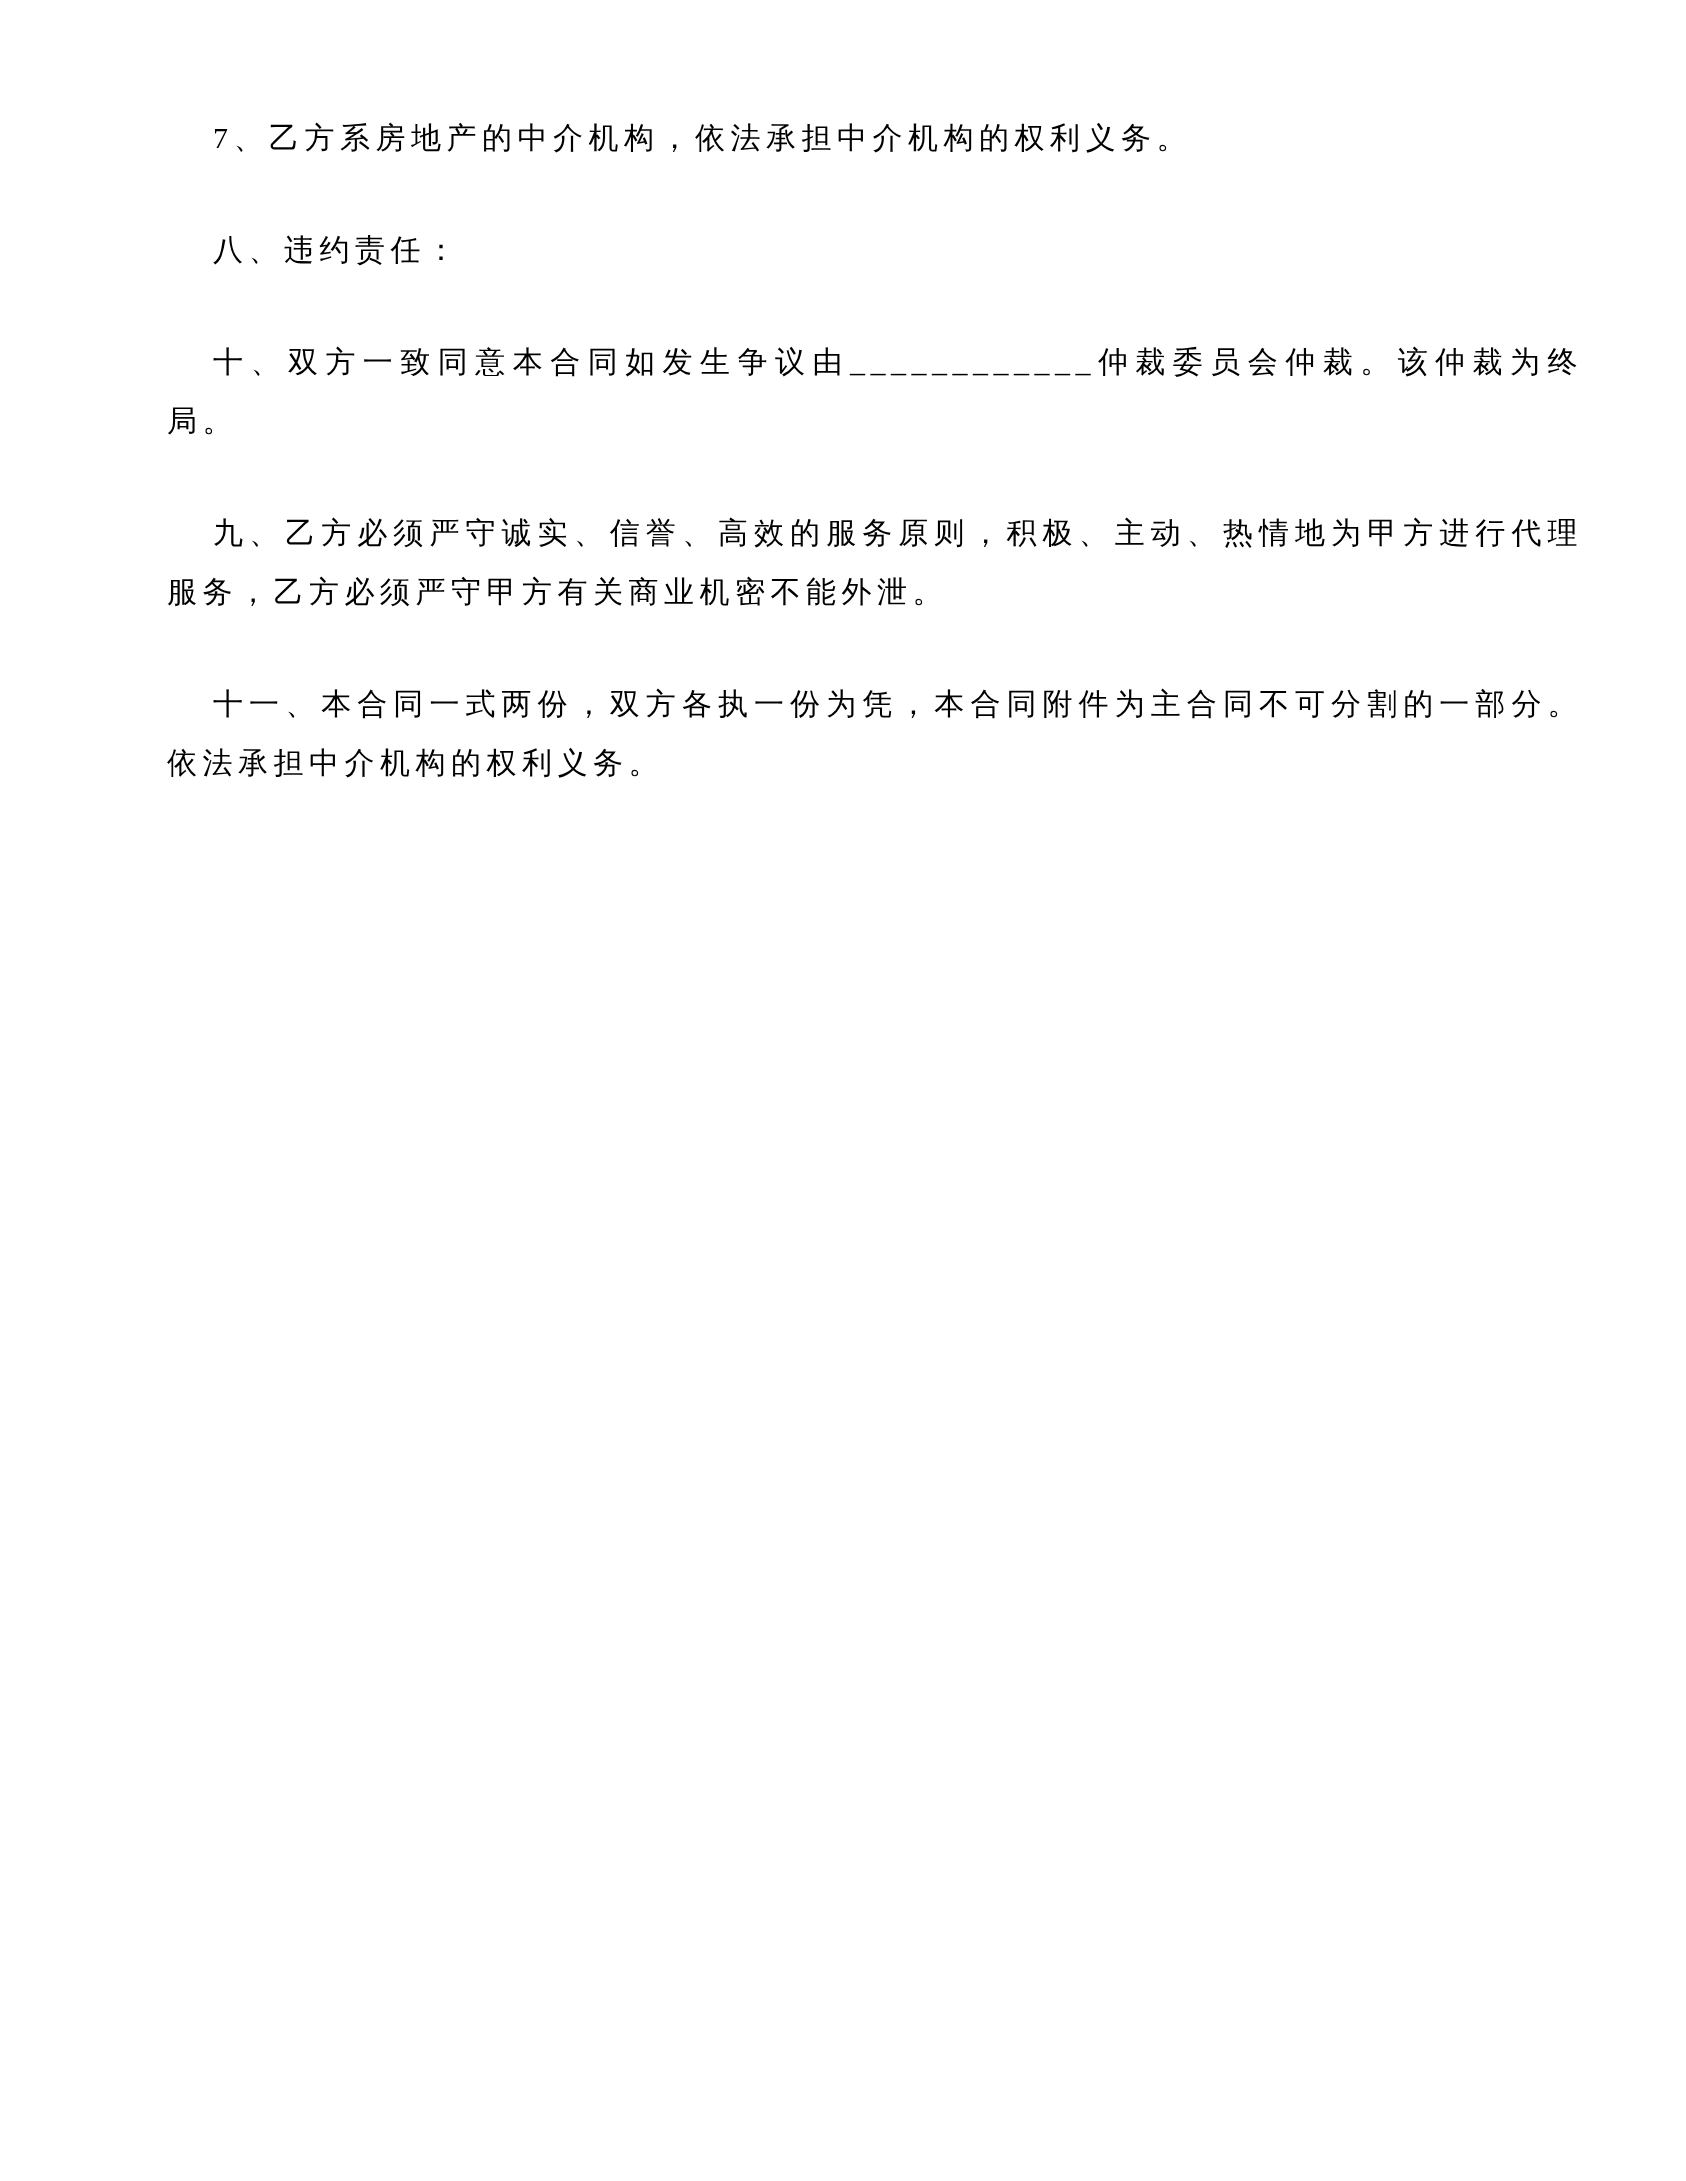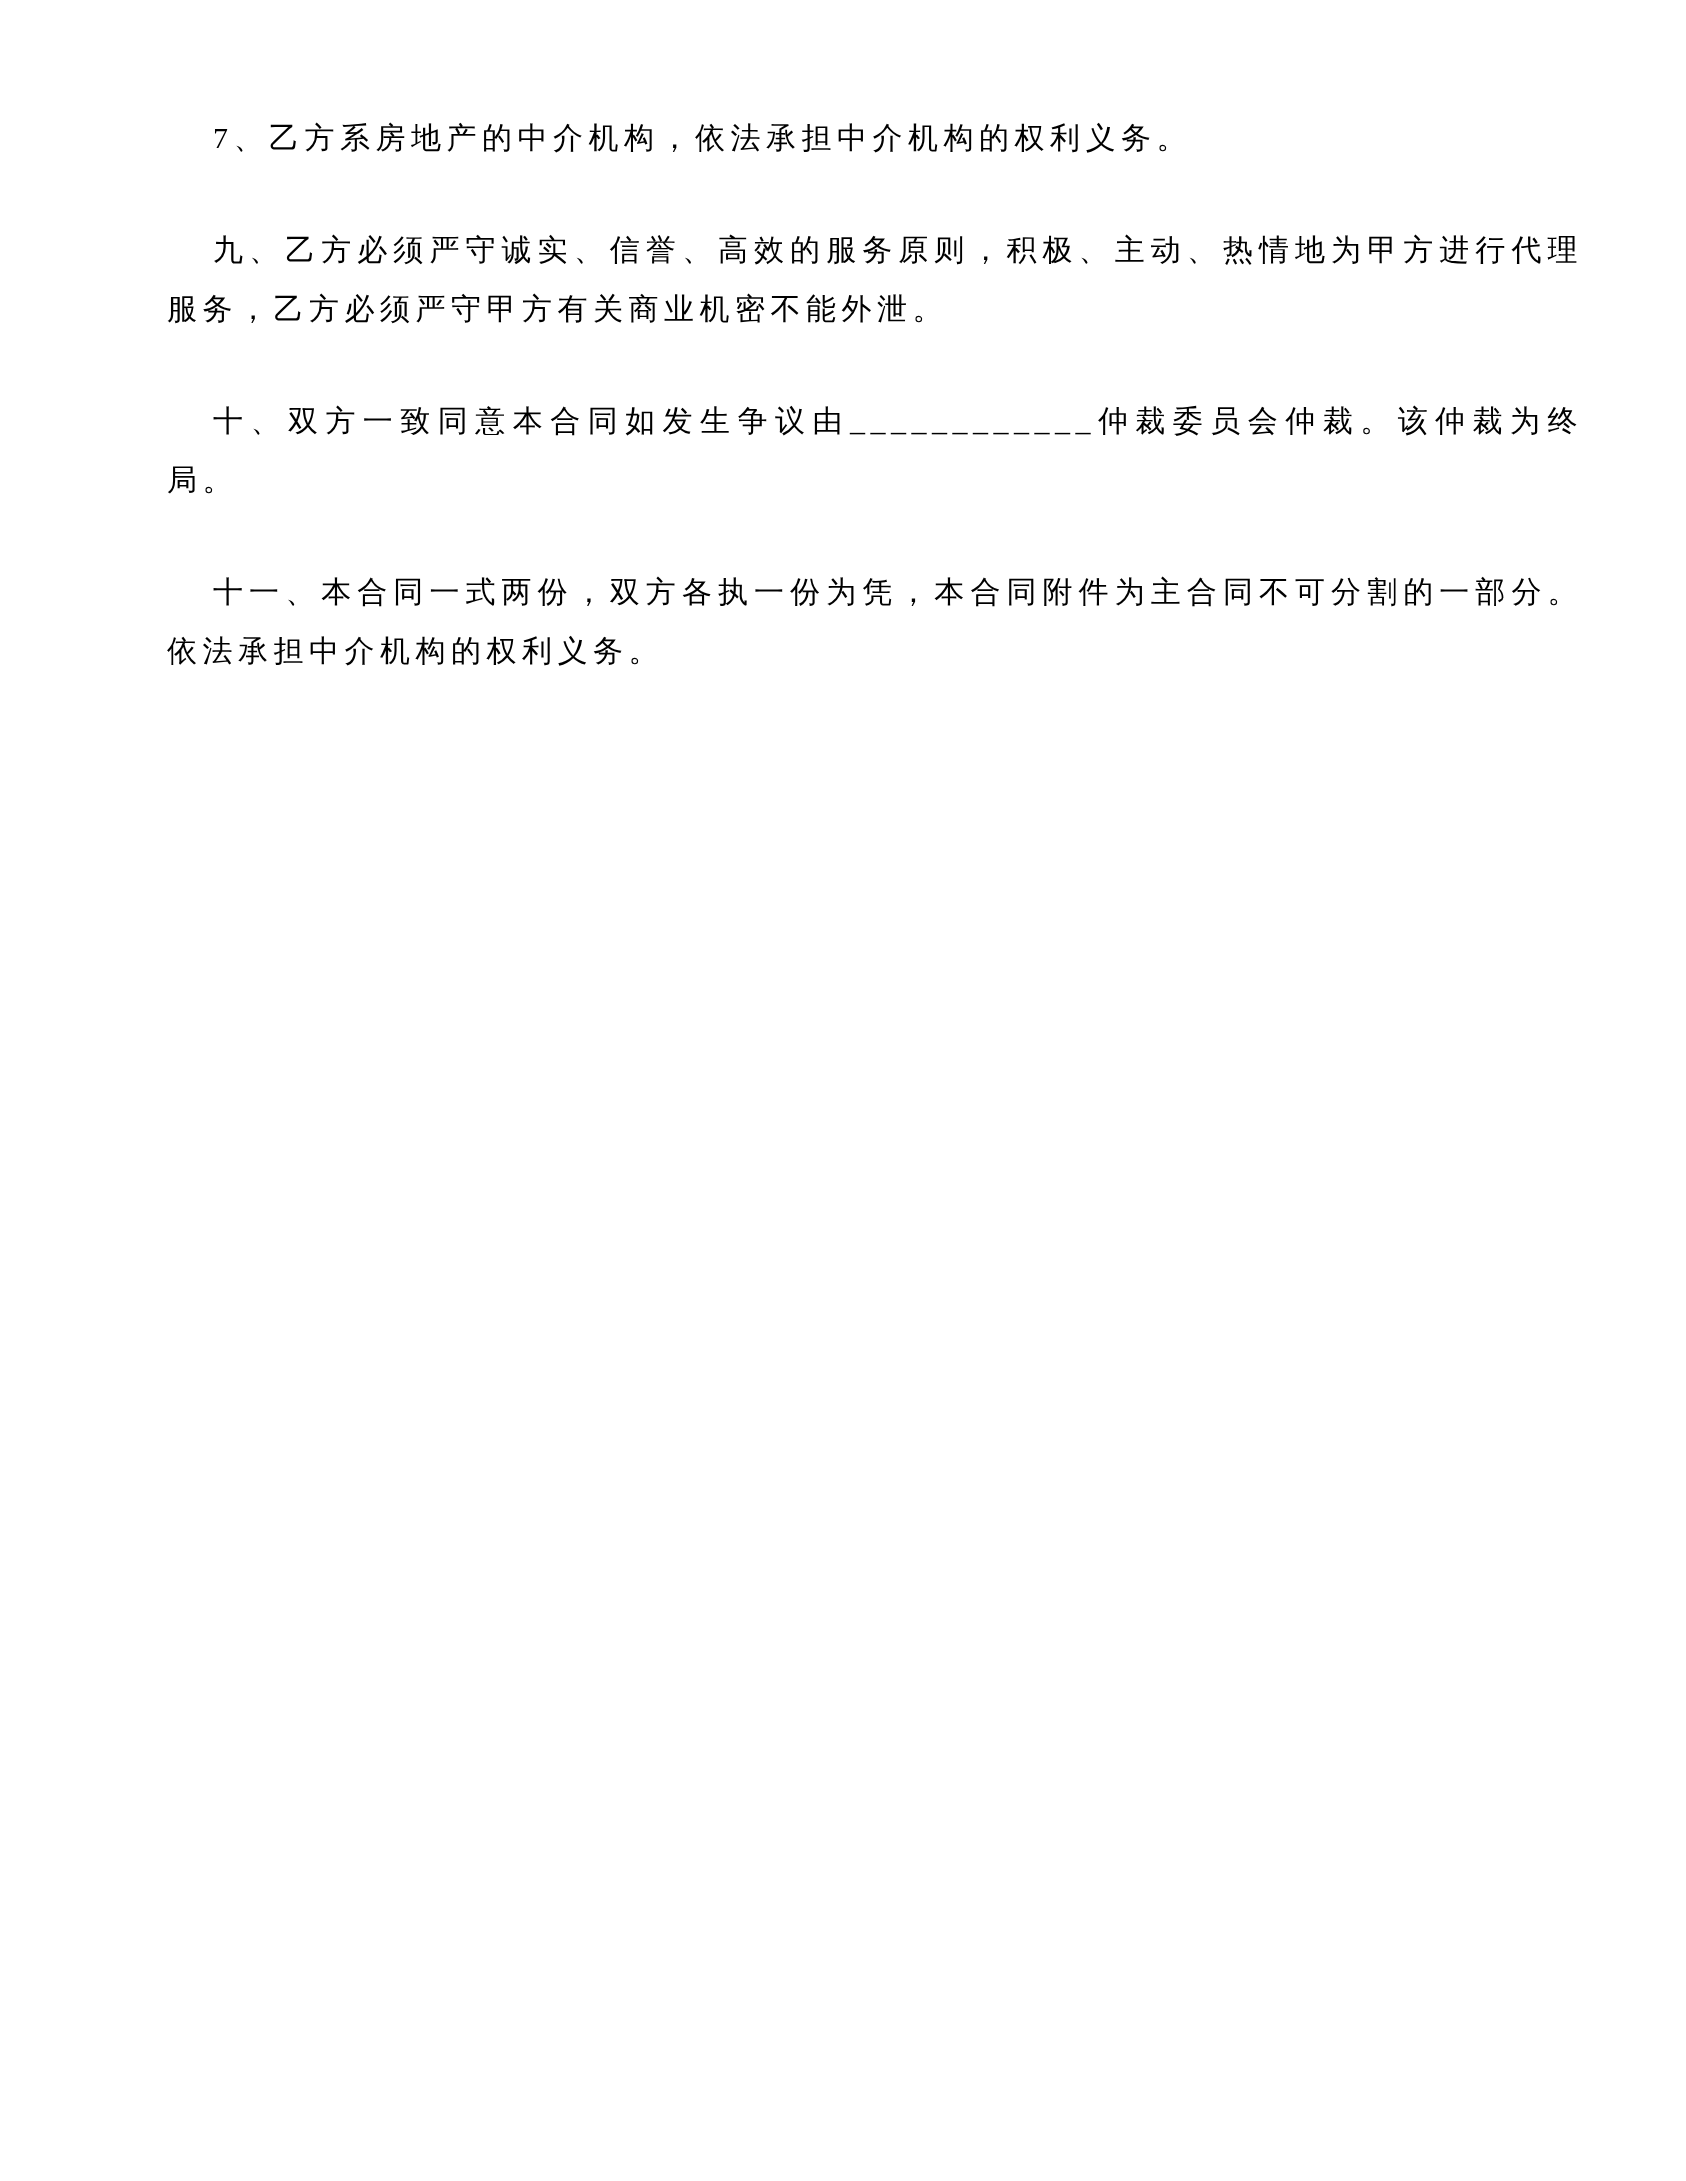--- a/index.html
+++ b/index.html
@@ -29,18 +29,19 @@
     text-indent: 46px;
     word-break: break-all;
   }
 </style>
 </head>
 <body>
 
 <div class="page">
   <div class="content">
     <p class="para">7、乙方系房地产的中介机构，依法承担中介机构的权利义务。</p>
+    <p class="para">八、违约责任：</p>
+    <p class="para">十、双方一致同意本合同如发生争议由____________仲裁委员会仲裁。该仲裁为终局。</p>
     <p class="para">九、乙方必须严守诚实、信誉、高效的服务原则，积极、主动、热情地为甲方进行代理服务，乙方必须严守甲方有关商业机密不能外泄。</p>
-    <p class="para">十、双方一致同意本合同如发生争议由____________仲裁委员会仲裁。该仲裁为终局。</p>
     <p class="para">十一、本合同一式两份，双方各执一份为凭，本合同附件为主合同不可分割的一部分。依法承担中介机构的权利义务。</p>
   </div>
 </div>
 
 
 </body></html>

